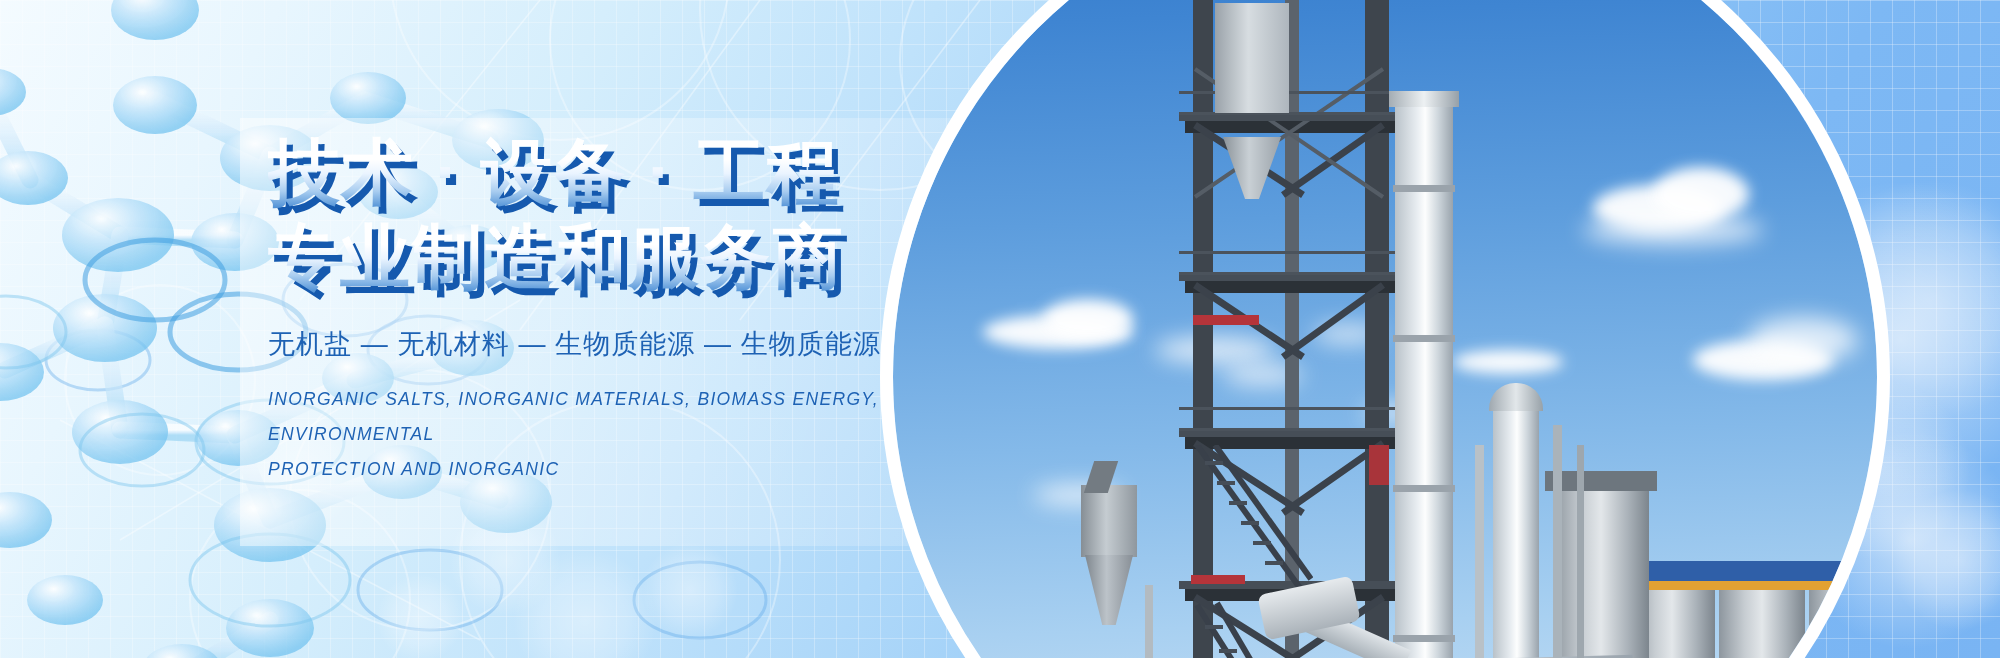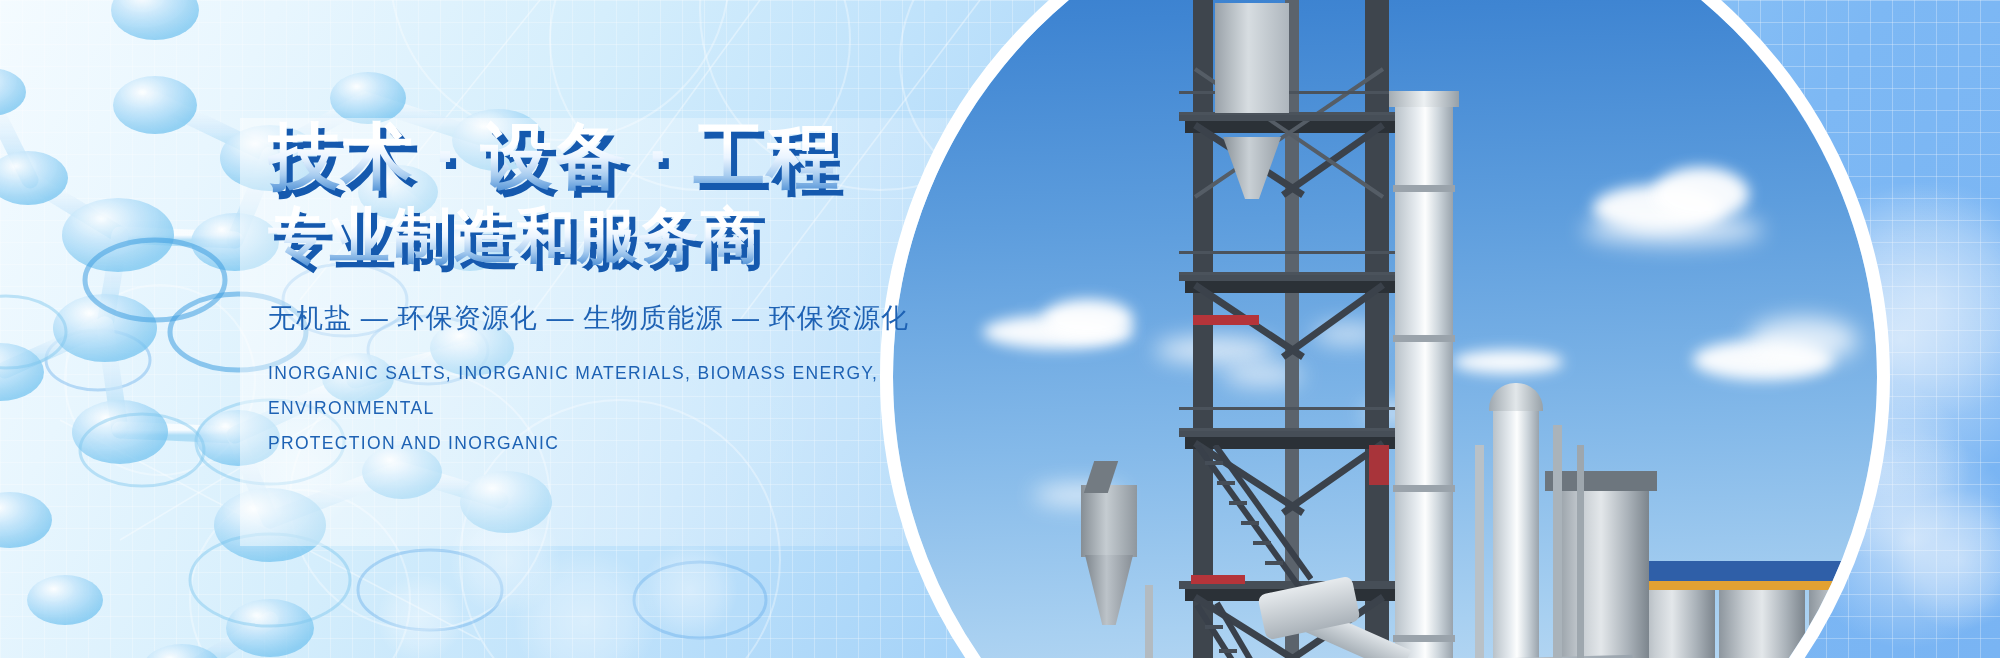--- a/index.html
+++ b/index.html
@@ -39,22 +39,22 @@
 
   
   .copy{ position:absolute; left:268px; top:120px; width:760px; z-index:6; }
 
   .headline{
     font-family:"Liberation Sans", sans-serif;
     font-weight:700; letter-spacing:.06em; line-height:1.0;
     white-space:nowrap;
   }
   .headline .ln{ display:block; position:relative; }
-  .hl1{ font-size:72px; margin-top:0; }
-  .hl2{ font-size:60px; margin-top:14px; letter-spacing:.03em; }
+  .hl1{ font-size:72px; margin-top:16px; }
+  .hl2{ font-size:70px; margin-top:14px; letter-spacing:.03em; }
 
   
   .ln .sh{
     position:absolute; left:0; top:0;
     color:#1559ae; z-index:1;
     transform:translate(6px,7px);
   }
   .ln .fg{
     position:relative; z-index:2;
     background:linear-gradient(180deg,#ffffff 0%,#ffffff 34%,#eaf4ff 52%,#a9cdf0 74%,#5d9ada 92%,#3f83c9 100%);
@@ -64,21 +64,21 @@
 
   .sub-cn{
     margin-top:34px;
     font-size:27px; color:#1e62b4; letter-spacing:.04em; white-space:nowrap;
   }
   .sub-en{
     margin-top:20px;
     font-size:17.5px; color:#1e62b4; letter-spacing:.075em; line-height:2.0;
     font-weight:400;
   }
-  .sub-en span{ display:block; }
+  .sub-en span{ display:block;font-style:italic; }
 
   
   .photo-wrap{
     position:absolute; right:110px; top:-128px;
     width:1010px; height:1010px; z-index:4;
   }
   .photo-ring{
     position:absolute; inset:0; border-radius:50%;
     border:13px solid #ffffff;
   }
@@ -239,21 +239,21 @@
       <div class="ln hl1">
         <span class="sh">技术 · 设备 · 工程</span>
         <span class="fg">技术 · 设备 · 工程</span>
       </div>
       <div class="ln hl2">
         <span class="sh">专业制造和服务商</span>
         <span class="fg">专业制造和服务商</span>
       </div>
     </div>
 
-    <div class="sub-cn">无机盐 —  环保资源化 — 生物质能源 — 环保资源化</div>
+    <div class="sub-cn">无机盐 —  无机材料 — 生物质能源 — 生物质能源</div>
 
     <div class="sub-en">
       <span>INORGANIC SALTS, INORGANIC MATERIALS, BIOMASS ENERGY, ENVIRONMENTAL</span>
       <span>PROTECTION AND INORGANIC</span>
     </div>
   </div>
 
   <div class="photo-wrap">
     <div class="photo-clip">
       <div class="photo">

